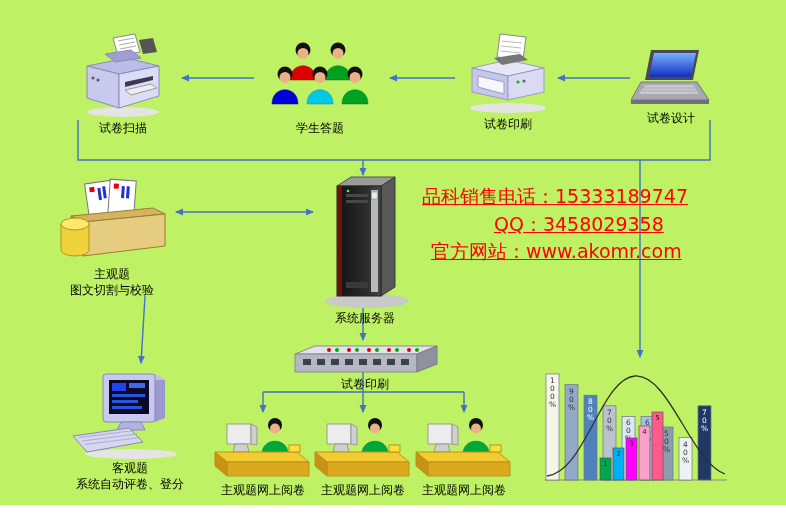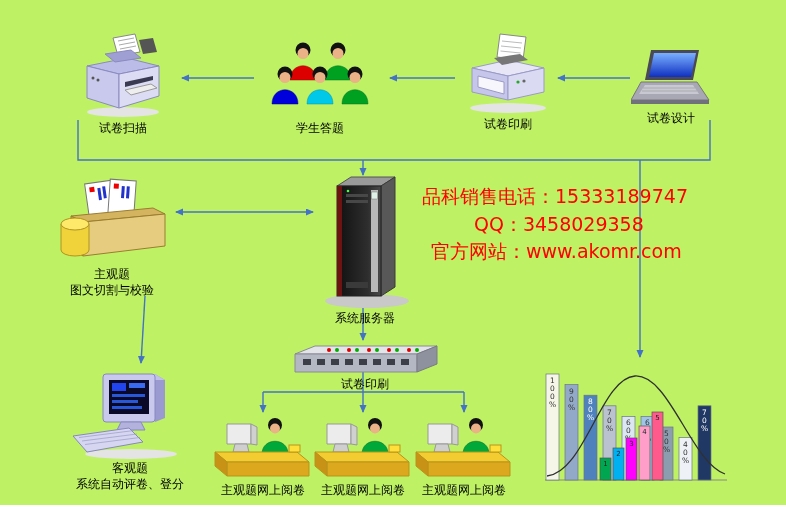--- a/index.html
+++ b/index.html
@@ -14,21 +14,21 @@
   }
   #connectors { position:absolute; left:0; top:0; pointer-events:none; }
   #connectors line, #connectors polyline { stroke:var(--line-color); stroke-width:1.4; fill:none; }
   #connectors marker path { fill:var(--line-color); }
   .node { position:absolute; display:flex; flex-direction:column; align-items:center; }
   .node .label {
     font-size:12px; color:#000; text-align:center; line-height:1.3; margin-top:1px;
     white-space:nowrap;
   }
   #contact { position:absolute; left:422px; top:183px; font-size:19px; line-height:1.45; white-space:nowrap; }
-  #contact .l2 { margin-left:52px; }
+  #contact .l2 { margin-left:72px; }
   #contact .l3 { margin-left:9px; }
 </style>
 </head>
 <body>
 
 <div id="canvas">
 
   <svg id="connectors" width="786" height="521">
     <defs>
       <marker id="arr" markerWidth="9" markerHeight="9" refX="7" refY="3.5" orient="auto-start-reverse" markerUnits="userSpaceOnUse">
@@ -180,21 +180,21 @@
       <polygon points="30,44 112,36 112,68 30,78" fill="#e6cc7e" stroke="#9a7d30"></polygon>
       <path d="M8,46 L8,72 A14,6 0 0 0 36,72 L36,46" fill="#f0d23a" stroke="#b09420"></path>
       <ellipse cx="22" cy="46" rx="14" ry="6" fill="#ffe96a" stroke="#b09420"></ellipse>
     </svg>
     <div class="label">
       <div>主观题</div>
       <div>图文切割与校验</div>
     </div>
   </div>
 
-  <div id="contact" style="color: rgb(255, 0, 0);">
+  <div id="contact" style="color: rgb(255, 0, 0); text-decoration: underline;">
     <div class="l1">品科销售电话：15333189747</div>
     <div class="l2">QQ：3458029358</div>
     <div class="l3">官方网站：www.akomr.com</div>
   </div>
 
   <div class="node" style="left:288px;top:342px;width:154px">
     <svg width="152" height="34" viewBox="0 0 152 34">
       <polygon points="6,12 26,4 148,4 128,12" fill="#e2e4ea" stroke="#8a8a96"></polygon>
       <polygon points="6,12 128,12 128,30 6,30" fill="#b4b8c2" stroke="#8a8a96"></polygon>
       <polygon points="128,12 148,4 148,22 128,30" fill="#8e929e" stroke="#7a7a86"></polygon>

